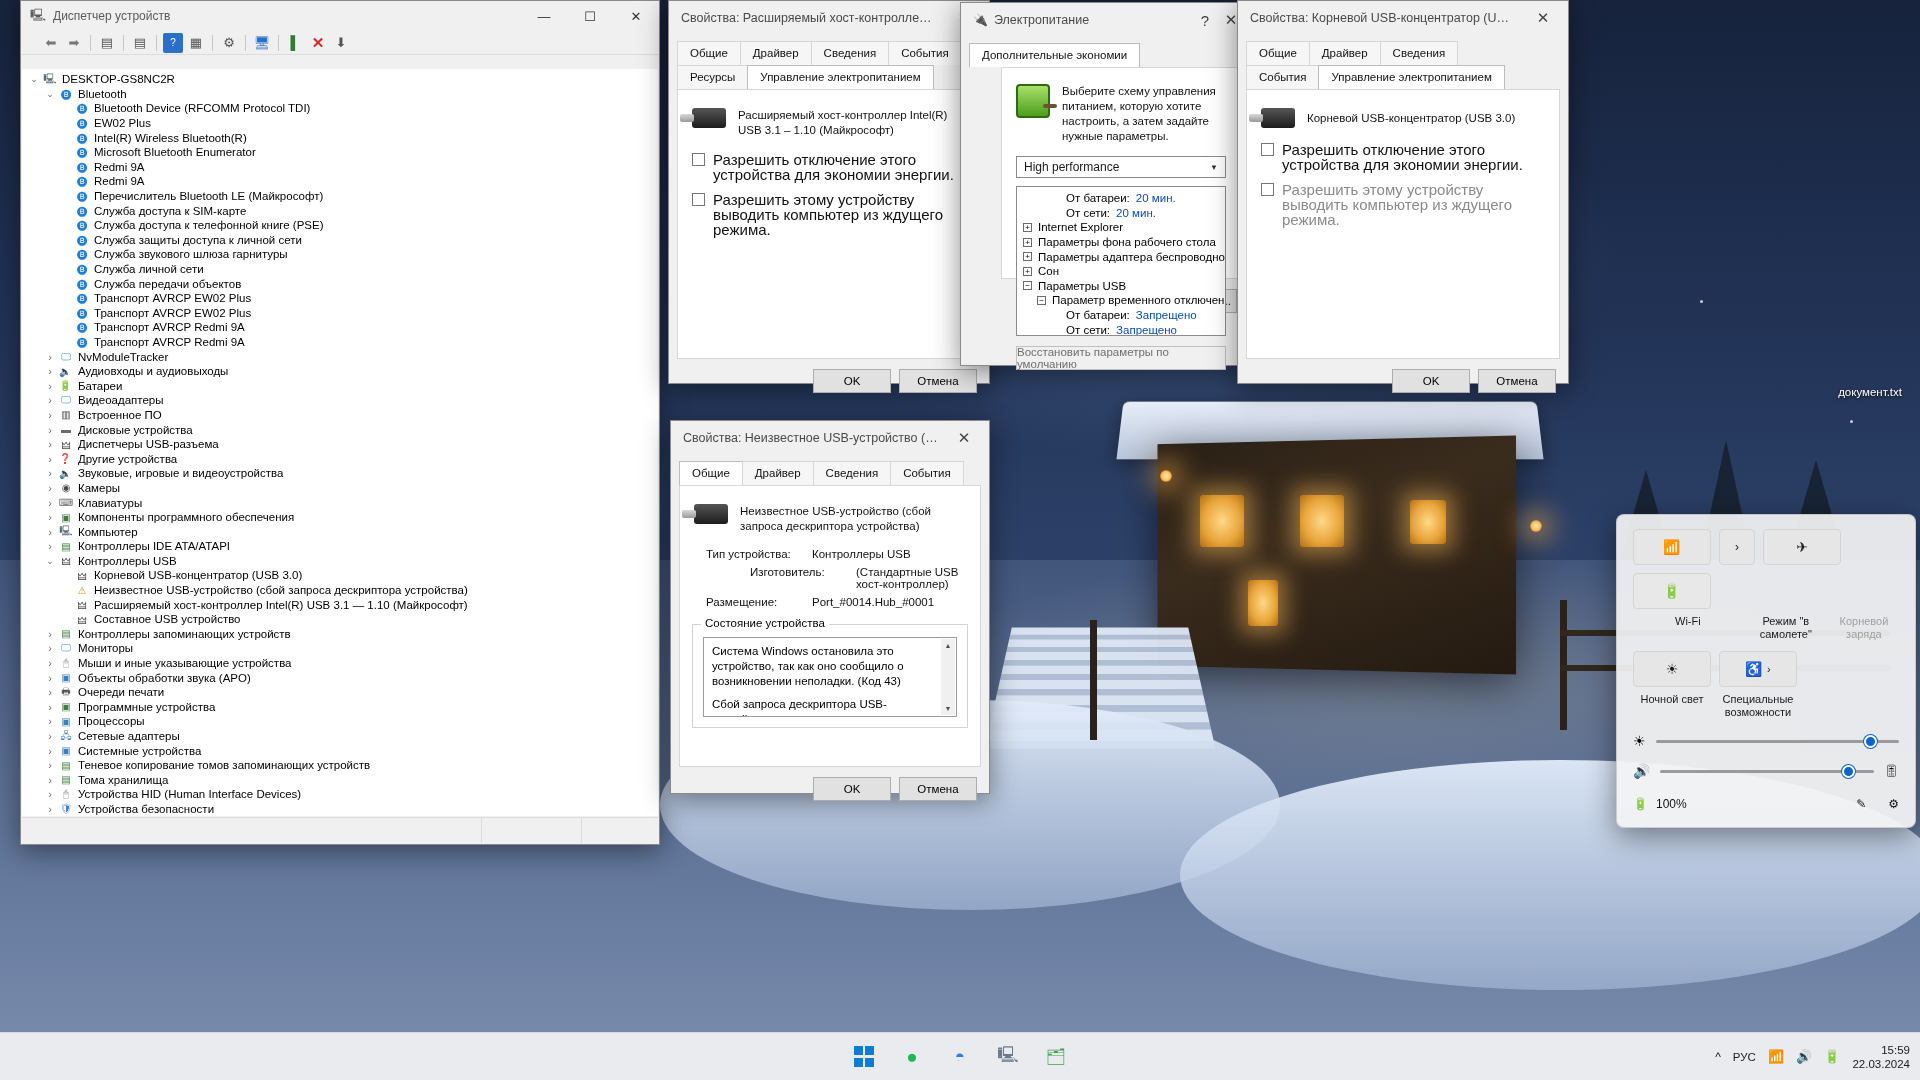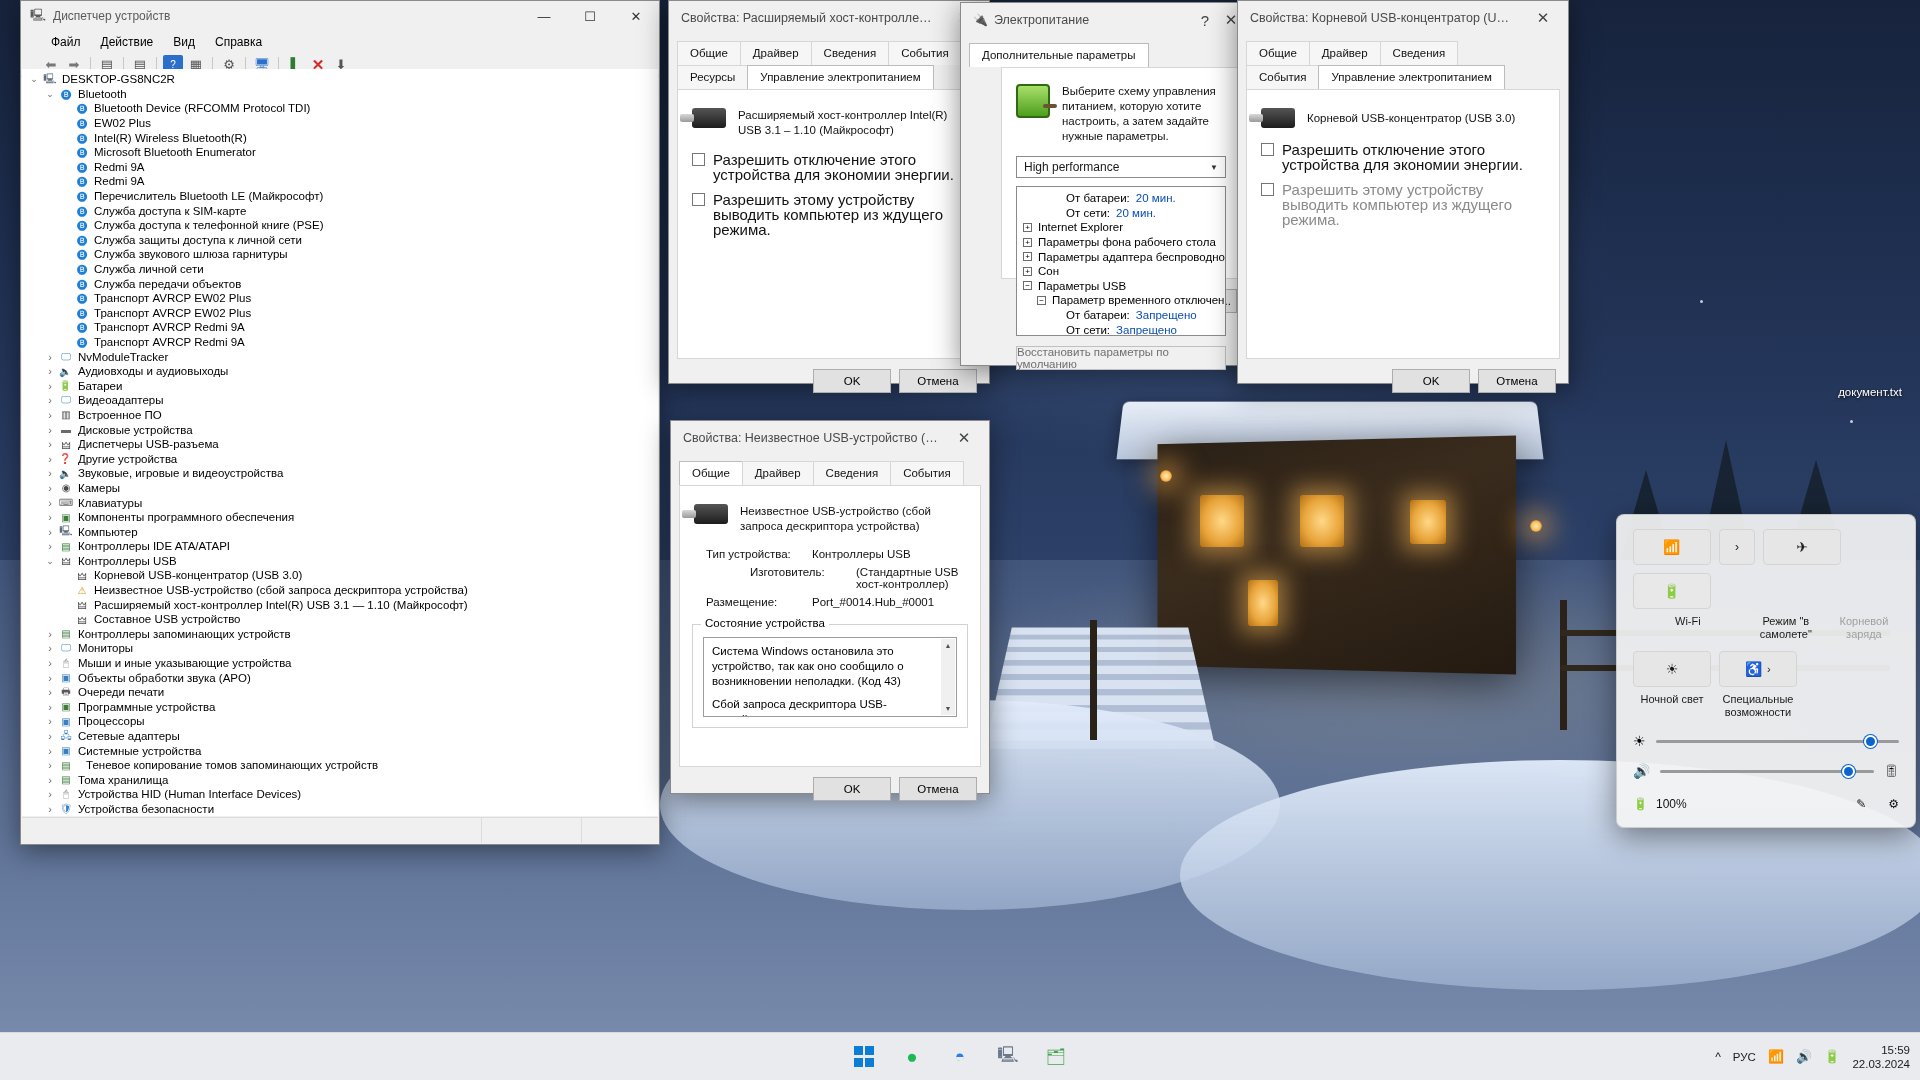--- a/index.html
+++ b/index.html
@@ -303,26 +303,20 @@
   <div class="win-title">
     <span style="font-size:12px;">🖳</span>
     <span>Диспетчер устройств</span>
     <div class="win-ctl">
       <div class="win-btn">—</div>
       <div class="win-btn">☐</div>
       <div class="win-btn close">✕</div>
     </div>
   </div>
 
-  <div class="menubar">
-    <span>Файл</span>
-    <span>Действие</span>
-    <span>Вид</span>
-    <span>Справка</span>
-  </div>
 
   <div class="toolbar">
     <div class="tb-ico" style="color:#777;">⬅</div>
     <div class="tb-ico" style="color:#777;">➡</div>
     <div class="tb-sep"></div>
     <div class="tb-ico">▤</div>
     <div class="tb-sep"></div>
     <div class="tb-ico">▤</div>
     <div class="tb-sep"></div>
     <div class="tb-ico" style="background:#2a6fc9;color:#fff;border-radius:2px;font-size:10px;">?</div>
@@ -569,21 +563,21 @@
         <span class="tlabel" style="margin-left: 4px;">Сетевые адаптеры</span>
       </div>
       <div class="trow" style="padding-left: 20px;">
         <span class="tchev" style="font-size: 11px;">›</span>
         <span class="ticon" style="color: rgb(58, 127, 196);">▣</span>
         <span class="tlabel" style="margin-left: 4px;">Системные устройства</span>
       </div>
       <div class="trow" style="padding-left: 20px;">
         <span class="tchev" style="font-size: 11px;">›</span>
         <span class="ticon" style="color: rgb(63, 125, 63);">▤</span>
-        <span class="tlabel" style="margin-left: 12px;">Теневое копирование томов запоминающих устройств</span>
+        <span class="tlabel" style="margin-left: 4px;">Теневое копирование томов запоминающих устройств</span>
       </div>
       <div class="trow" style="padding-left: 20px;">
         <span class="tchev" style="font-size: 11px;">›</span>
         <span class="ticon" style="color: rgb(63, 125, 63);">▤</span>
         <span class="tlabel" style="margin-left: 4px;">Тома хранилища</span>
       </div>
       <div class="trow" style="padding-left: 20px;">
         <span class="tchev" style="font-size: 11px;">›</span>
         <span class="ticon" style="color: rgb(90, 90, 90);">🖰</span>
         <span class="tlabel" style="margin-left: 4px;">Устройства HID (Human Interface Devices)</span>
@@ -642,21 +636,21 @@
 
 <div class="win" id="dlg-power">
   <div class="dlg-title">
     <span style="font-size:12px;">🔌</span>
     <span style="margin-left:6px;">Электропитание</span>
     <div class="dlg-x" style="width:24px;">?</div>
     <div class="dlg-x" style="width:28px;margin-left:0;">✕</div>
   </div>
 
   <div class="tabstrip">
-    <div class="tab sel">Дополнительные параметры</div>
+    <div class="tab sel">Дополнительные экономии</div>
   </div>
 
   <div class="tabpage" style="height:212px; padding-top:4px;margin-left:40px;">
     <div class="pwr-head">
       <div class="batt-ico"></div>
       <div class="pwr-txt" style="max-width:200px;">Выберите схему управления питанием, которую хотите настроить, а затем задайте нужные параметры.</div>
     </div>
 
     <div class="combo">
       <span>High performance</span>

